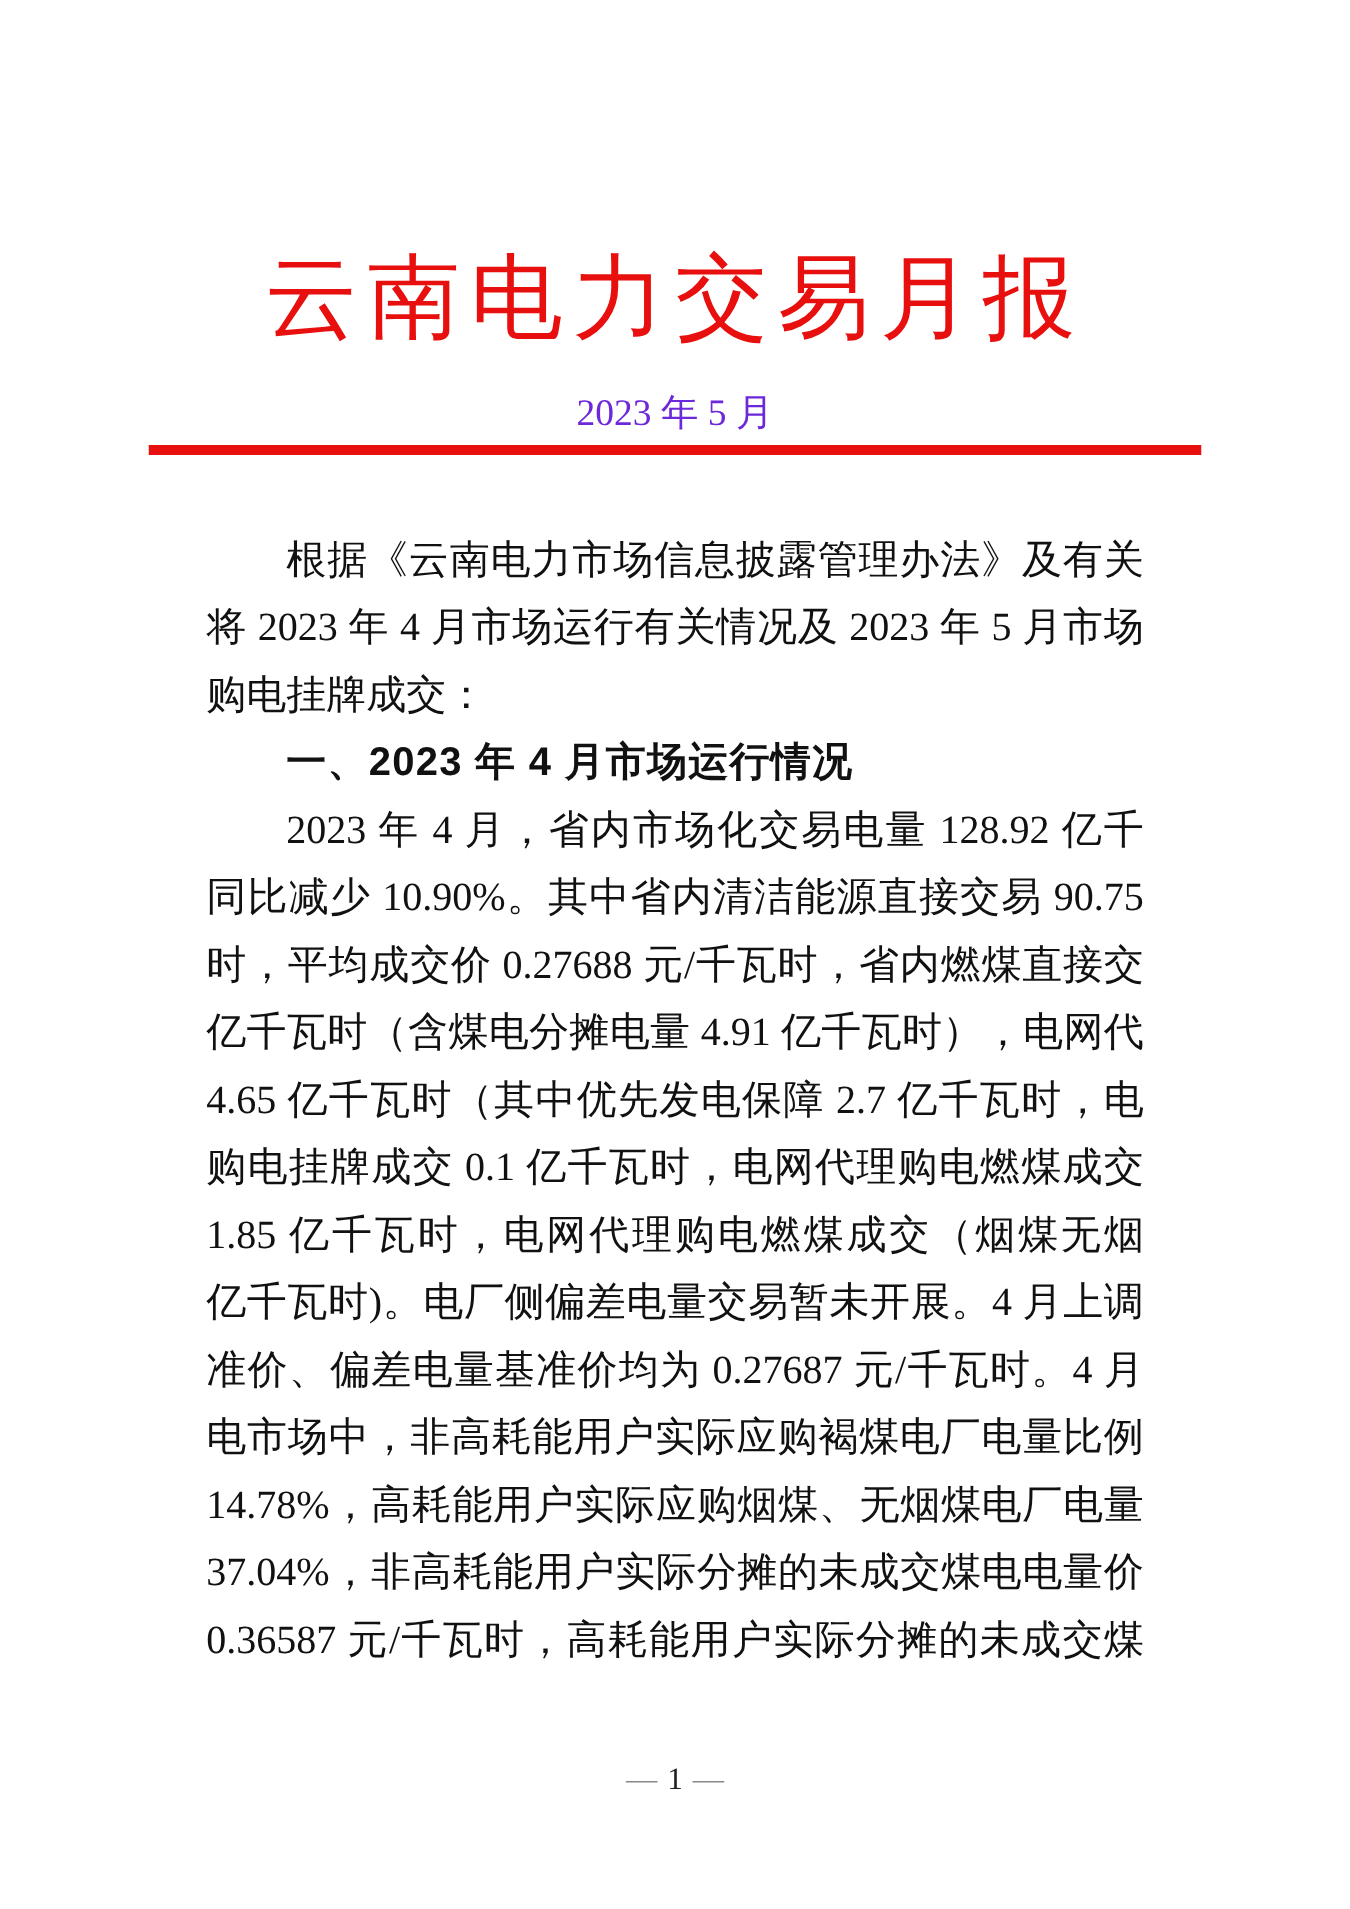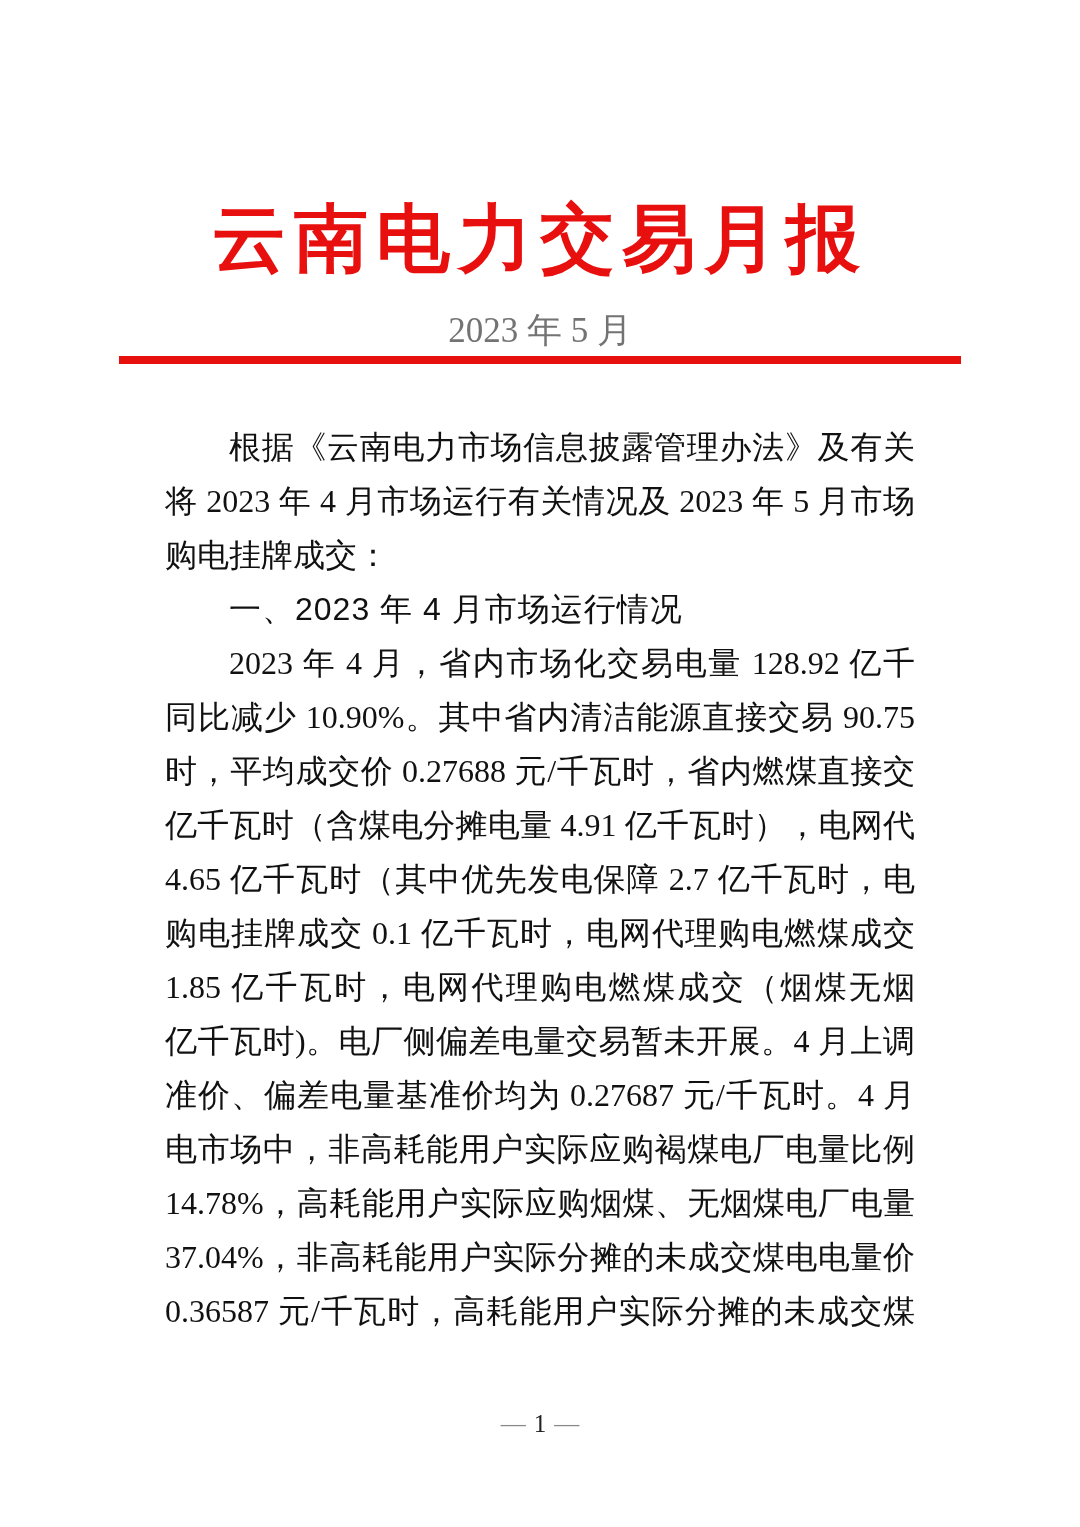--- a/index.html
+++ b/index.html
@@ -13,32 +13,32 @@
     color: #111111;
   }
   .doc-title {
     position: absolute;
     top: 196px; left: 0; right: 0;
     margin: 0;
     text-align: center;
     font-family: "Liberation Serif", "DejaVu Serif", serif;
     font-size: 74px;
     line-height: 86px;
-    font-weight: 700;
+    font-weight: 400;
     letter-spacing: 8px;
     color: #e8100e;
     white-space: nowrap;
   }
   .doc-subtitle {
     position: absolute;
     top: 313px; left: 0; right: 0;
     text-align: center;
-    font-size: 35px;
+    font-size: 30px;
     line-height: 36px;
-    color: #737373;
+    color: #6d28d9;
   }
   .red-rule {
     position: absolute;
     top: 356px;
     left: 119px;
     width: 842px;
     height: 8px;
     background: #e8100e;
   }
   .doc-body {
@@ -54,21 +54,21 @@
     text-align: justify;
     text-align-last: justify;
     white-space: normal;
     height: 54px;
     overflow: hidden;
   }
   .line.indent { padding-left: 64px; }
   .line.last { text-align-last: left; }
   .line.heading {
     font-family: "Liberation Sans", "DejaVu Sans", sans-serif;
-    font-weight: 400;
+    font-weight: 700;
     text-align-last: left;
     letter-spacing: 1px;
   }
   .page-footer {
     position: absolute;
     top: 1408px; left: 0; right: 0;
     text-align: center;
     font-size: 25px;
     line-height: 32px;
     color: #222222;

